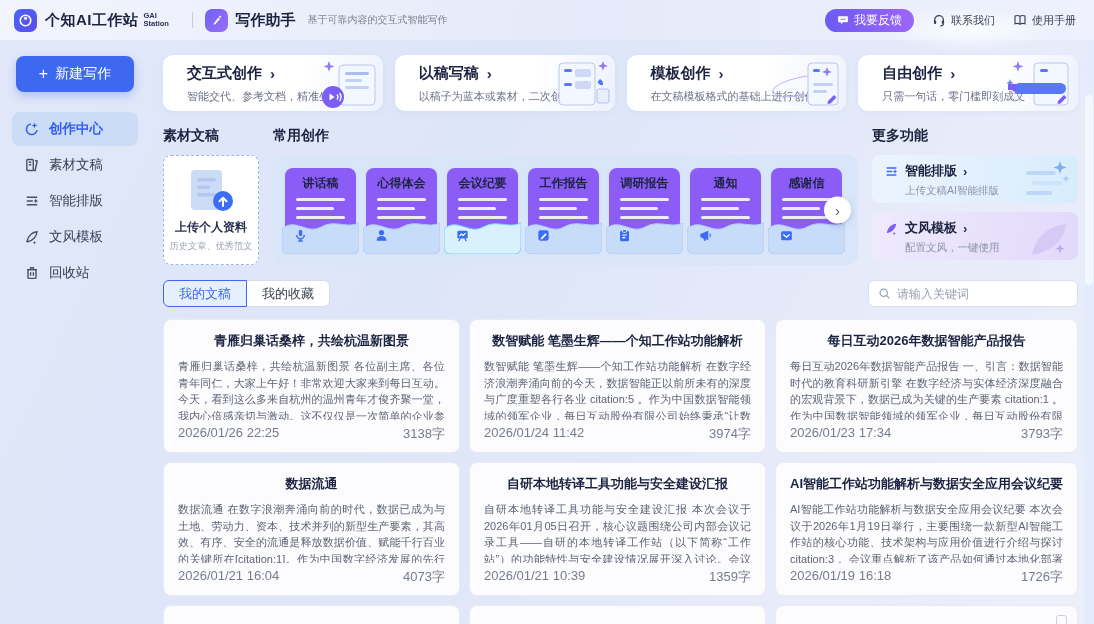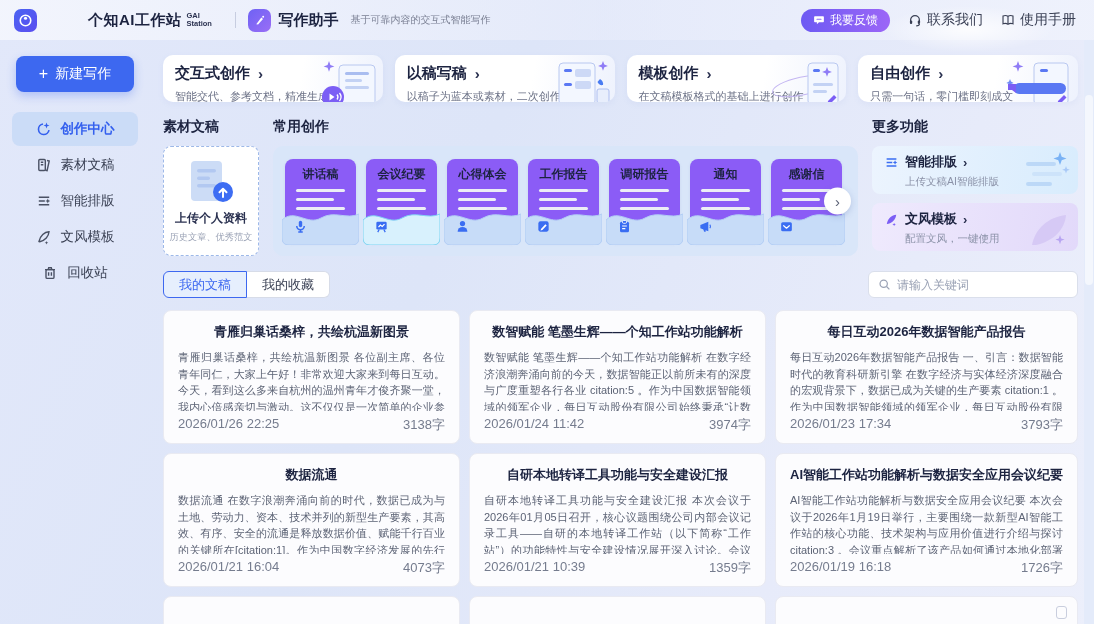--- a/index.html
+++ b/index.html
@@ -9,45 +9,45 @@
     background:linear-gradient(115deg,#e2e8fa 0%,#dde5f8 40%,#e7ebfa 75%,#eceffb 100%);
     color:#1c2340; position:relative;
   }
   
   .header { height:40px; display:flex; align-items:center; padding:0 18px 0 14px; position:relative;
     background:linear-gradient(90deg,rgba(244,246,253,.9),rgba(233,237,251,.6) 55%,rgba(240,243,253,.8));}
   .header::after { content:""; position:absolute; right:40px; top:6px; width:170px; height:46px;
     background:radial-gradient(closest-side,rgba(255,255,255,.85),rgba(255,255,255,0)); border-radius:20px; pointer-events:none;}
   .logo { width:23px; height:23px; border-radius:7px; background:linear-gradient(135deg,#4a63f2,#5b4ef0);
     display:flex; align-items:center; justify-content:center; margin-right:8px; flex:0 0 auto;}
-  .brand { font-size:15px; font-weight:bold; letter-spacing:.5px;margin-left:43px; }
+  .brand { font-size:15px; font-weight:bold; letter-spacing:.5px; }
   .brand-sub { width:36px; font-size:7.5px; line-height:8px; font-weight:bold; color:#2a3150; margin-left:5px; }
   .hdr-div { width:1px; height:16px; background:#c7cde0; margin:0 12px; }
   .appicon { width:23px; height:23px; border-radius:7px; background:linear-gradient(135deg,#6e62f4,#9a6ef6);
     display:flex; align-items:center; justify-content:center; margin-right:8px;}
   .appname { font-size:15px; font-weight:bold; margin-right:12px;text-align:center; }
   .tagline { font-size:10px; color:#7b8094; }
   .hdr-right { margin-left:auto; display:flex; align-items:center; gap:18px; position:relative; z-index:1;}
   .feedback-pill { display:flex; align-items:center; gap:5px; height:23px; padding:0 12px; border-radius:12px;
     background:linear-gradient(90deg,#6d5af3,#9c66f7); color:#fff; font-size:12px; cursor:pointer;}
-  .hdr-link { display:flex; align-items:center; gap:5px; font-size:14px; color:#3a4055; cursor:pointer;}
+  .hdr-link { display:flex; align-items:center; gap:5px; font-size:11px; color:#3a4055; cursor:pointer;}
   
   .sidebar { position:absolute; left:0; top:40px; bottom:0; width:150px; padding-top:16px;}
   .new-btn { margin:0 16px 20px; height:36px; background:#3d68f0; border-radius:8px; color:#fff;
     font-size:14px; display:flex; align-items:center; justify-content:center; gap:7px; cursor:pointer;
     box-shadow:0 4px 10px rgba(61,104,240,.3);}
   .side-item { height:34px; margin:2px 12px; border-radius:8px; display:flex; align-items:center; gap:9px;
-    padding:0 12px; font-size:13.5px; color:#3a4154; cursor:pointer;justify-content:center;}
+    padding:0 12px; font-size:13.5px; color:#3a4154; cursor:pointer;}
   .side-item svg { flex:0 0 auto; }
   .side-item.active { background:#cbdcf7; color:#3460ee; font-weight:bold;}
   
   .main { position:absolute; left:150px; top:40px; right:0; bottom:0; padding:15px 16px 0 13px;}
   .feature-row { display:flex; gap:12px; }
-  .feature-card { flex:1; height:47px; background:linear-gradient(100deg,#ffffff 62%,#eef2fd);
-    border-radius:10px; padding:9px 12px; position:relative; overflow:hidden; cursor:pointer;
+  .feature-card { flex:1; height:56px; background:linear-gradient(100deg,#ffffff 62%,#eef2fd);
+    border-radius:10px; padding:9px 24px; position:relative; overflow:hidden; cursor:pointer;
     box-shadow:0 2px 6px rgba(120,140,200,.08);}
   .fc-title { font-size:15px; font-weight:bold; display:flex; align-items:center; gap:8px;}
   .fc-arrow { font-size:15px; font-weight:bold; color:#2a3150; }
   .fc-sub { font-size:11px; color:#6b7186; margin-top:6px; white-space:nowrap;}
   .fc-ill { position:absolute; right:4px; top:4px; }
   
   .mid-row { display:flex; margin-top:16px; }
   .col-material { width:96px; flex:0 0 auto; }
   .col-common { flex:1; margin:0 14px; min-width:0;}
   .col-more { width:206px; flex:0 0 auto; }
@@ -297,48 +297,48 @@
               <path d="M0 15 C13 3 25 21 39 13 C53 5 64 15 77 9 L77 33 Q77 40 70 40 L7 40 Q0 40 0 33 Z" fill="#c7dcf8" stroke="#b2cdf4"></path>
             </svg>
           <svg class="cc-glyph" width="15" height="15" viewBox="0 0 16 16" fill="none" stroke="#3a6df2" stroke-width="1.6">
               <rect x="6.2" y="1.8" width="3.6" height="7" rx="1.8" fill="#3a6df2" stroke="none"></rect>
               <path d="M4 7.5a4 4 0 0 0 8 0M8 11.5v2.3M5.6 13.8h4.8"></path>
             </svg>
         </div>
 
         <div class="cc-item">
           <div class="cc-card">
+              <div class="cc-title">心得体会</div>
+              <div class="cc-line"></div>
+              <div class="cc-line short"></div>
+              <div class="cc-line"></div>
+            </div>
+          <svg class="cc-folder" width="77" height="40" viewBox="0 0 77 40">
+              <path d="M0 15 C13 3 25 21 39 13 C53 5 64 15 77 9 L77 33 Q77 40 70 40 L7 40 Q0 40 0 33 Z" fill="#c7dcf8" stroke="#b2cdf4"></path>
+            </svg>
+          <svg class="cc-glyph" width="15" height="15" viewBox="0 0 16 16" fill="#3a6df2">
+              <circle cx="8" cy="4.8" r="2.8"></circle>
+              <path d="M2.8 13.6a5.2 5.2 0 0 1 10.4 0Z"></path>
+            </svg>
+        </div>
+
+        <div class="cc-item">
+          <div class="cc-card">
               <div class="cc-title">会议纪要</div>
               <div class="cc-line"></div>
               <div class="cc-line short"></div>
               <div class="cc-line"></div>
             </div>
           <svg class="cc-folder" width="77" height="40" viewBox="0 0 77 40">
               <path d="M0 15 C13 3 25 21 39 13 C53 5 64 15 77 9 L77 33 Q77 40 70 40 L7 40 Q0 40 0 33 Z" fill="#d8f1fd" stroke="#7fd4f2"></path>
             </svg>
           <svg class="cc-glyph" width="15" height="15" viewBox="0 0 16 16">
               <rect x="2.5" y="2.8" width="11" height="8.4" rx="1.4" fill="#3a6df2"></rect>
               <path d="M4.8 8.6 6.8 6.4 8.8 8 11.2 5.4" stroke="#fff" stroke-width="1.3" fill="none"></path>
               <path d="M5.5 11.2 4 14M10.5 11.2 12 14" stroke="#3a6df2" stroke-width="1.4"></path>
-            </svg>
-        </div>
-
-        <div class="cc-item">
-          <div class="cc-card">
-              <div class="cc-title">心得体会</div>
-              <div class="cc-line"></div>
-              <div class="cc-line short"></div>
-              <div class="cc-line"></div>
-            </div>
-          <svg class="cc-folder" width="77" height="40" viewBox="0 0 77 40">
-              <path d="M0 15 C13 3 25 21 39 13 C53 5 64 15 77 9 L77 33 Q77 40 70 40 L7 40 Q0 40 0 33 Z" fill="#c7dcf8" stroke="#b2cdf4"></path>
-            </svg>
-          <svg class="cc-glyph" width="15" height="15" viewBox="0 0 16 16" fill="#3a6df2">
-              <circle cx="8" cy="4.8" r="2.8"></circle>
-              <path d="M2.8 13.6a5.2 5.2 0 0 1 10.4 0Z"></path>
             </svg>
         </div>
 
         <div class="cc-item">
           <div class="cc-card">
               <div class="cc-title">工作报告</div>
               <div class="cc-line"></div>
               <div class="cc-line short"></div>
               <div class="cc-line"></div>
             </div>

